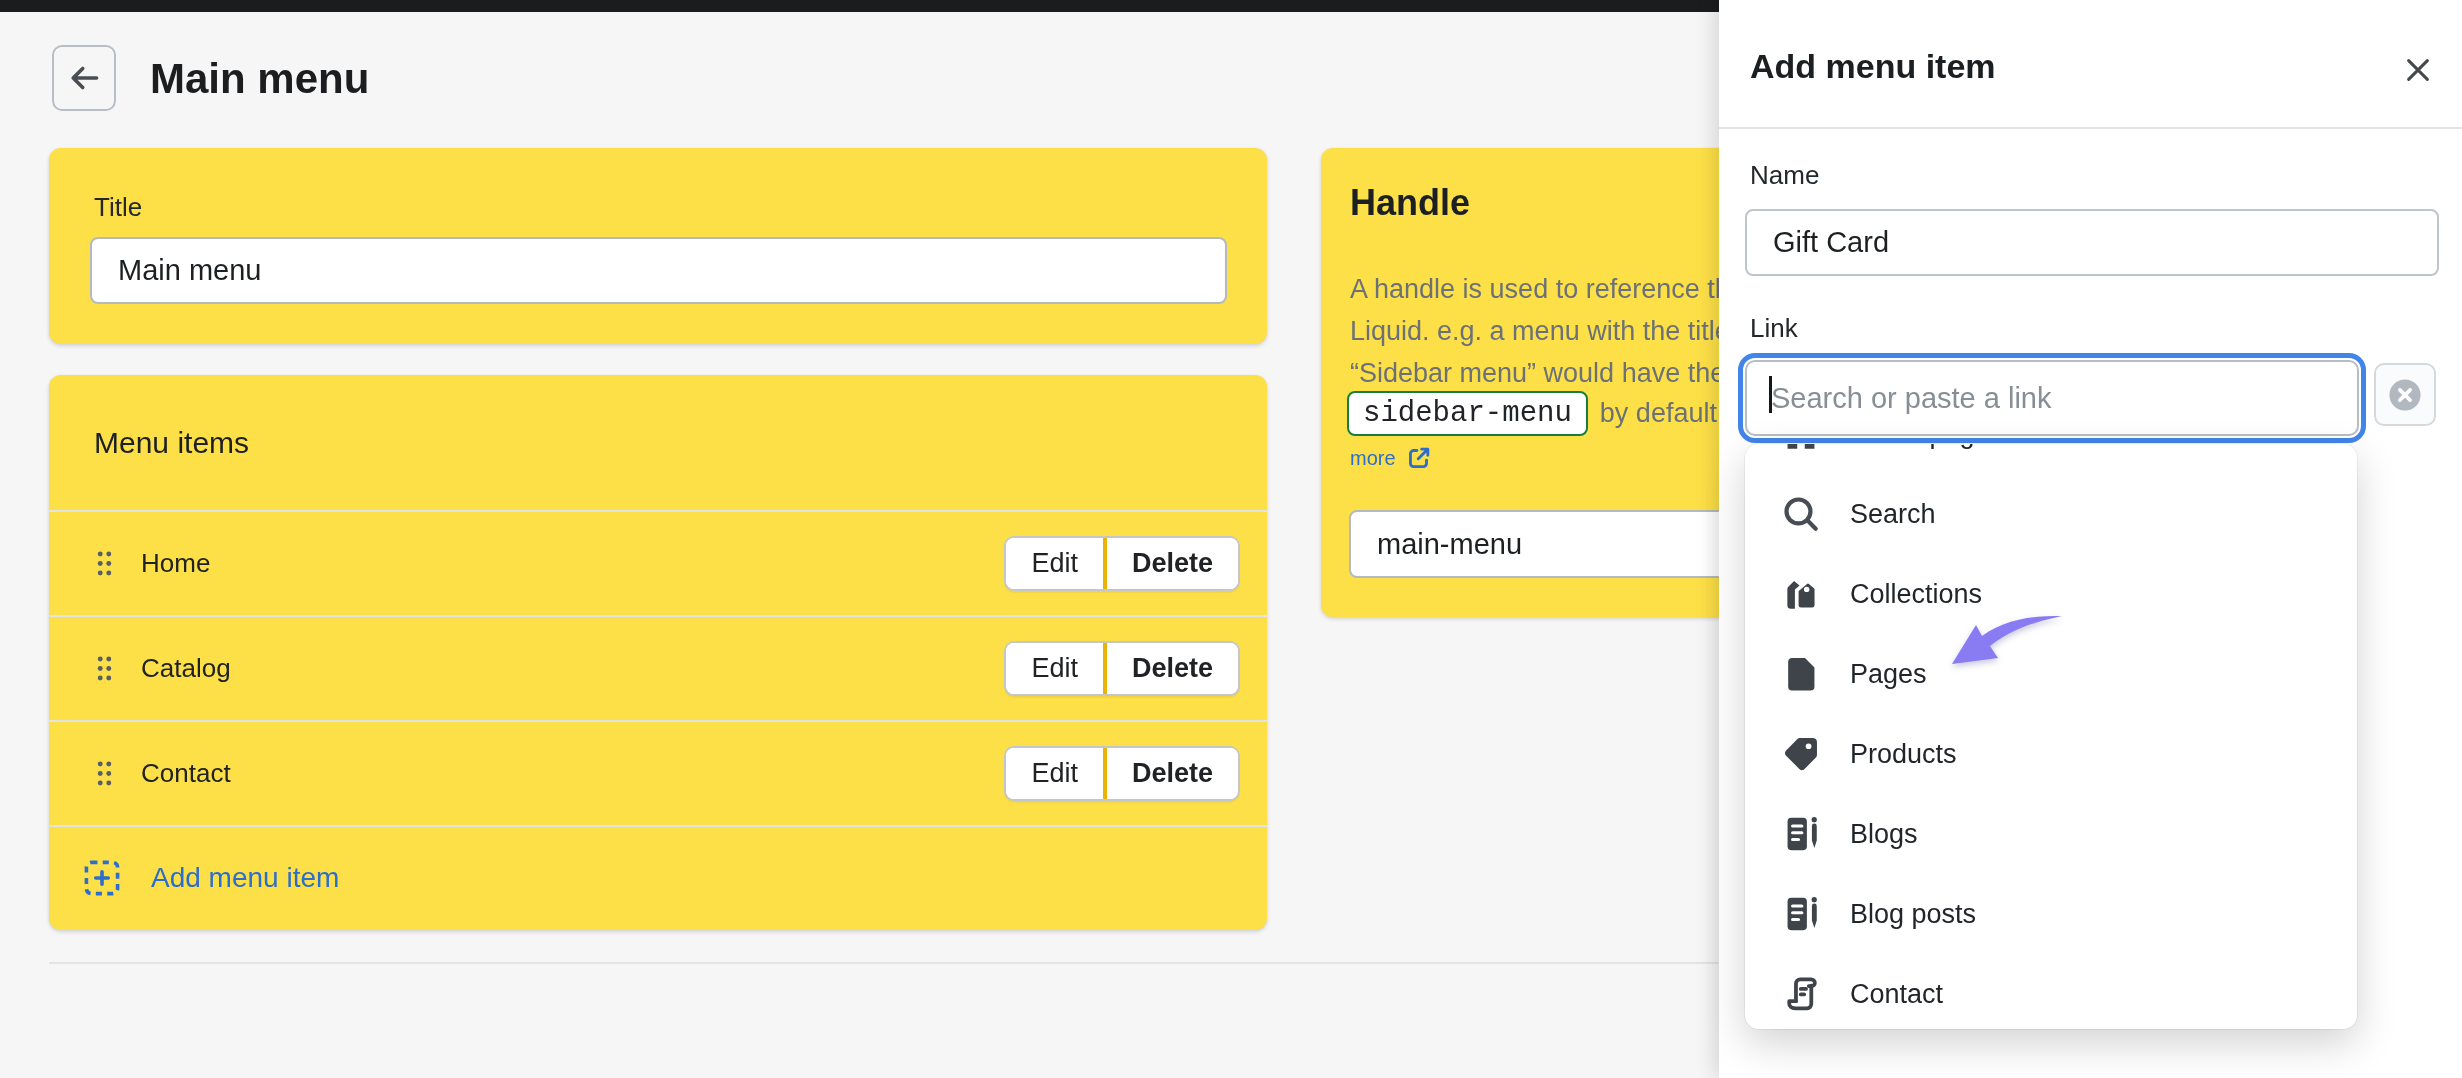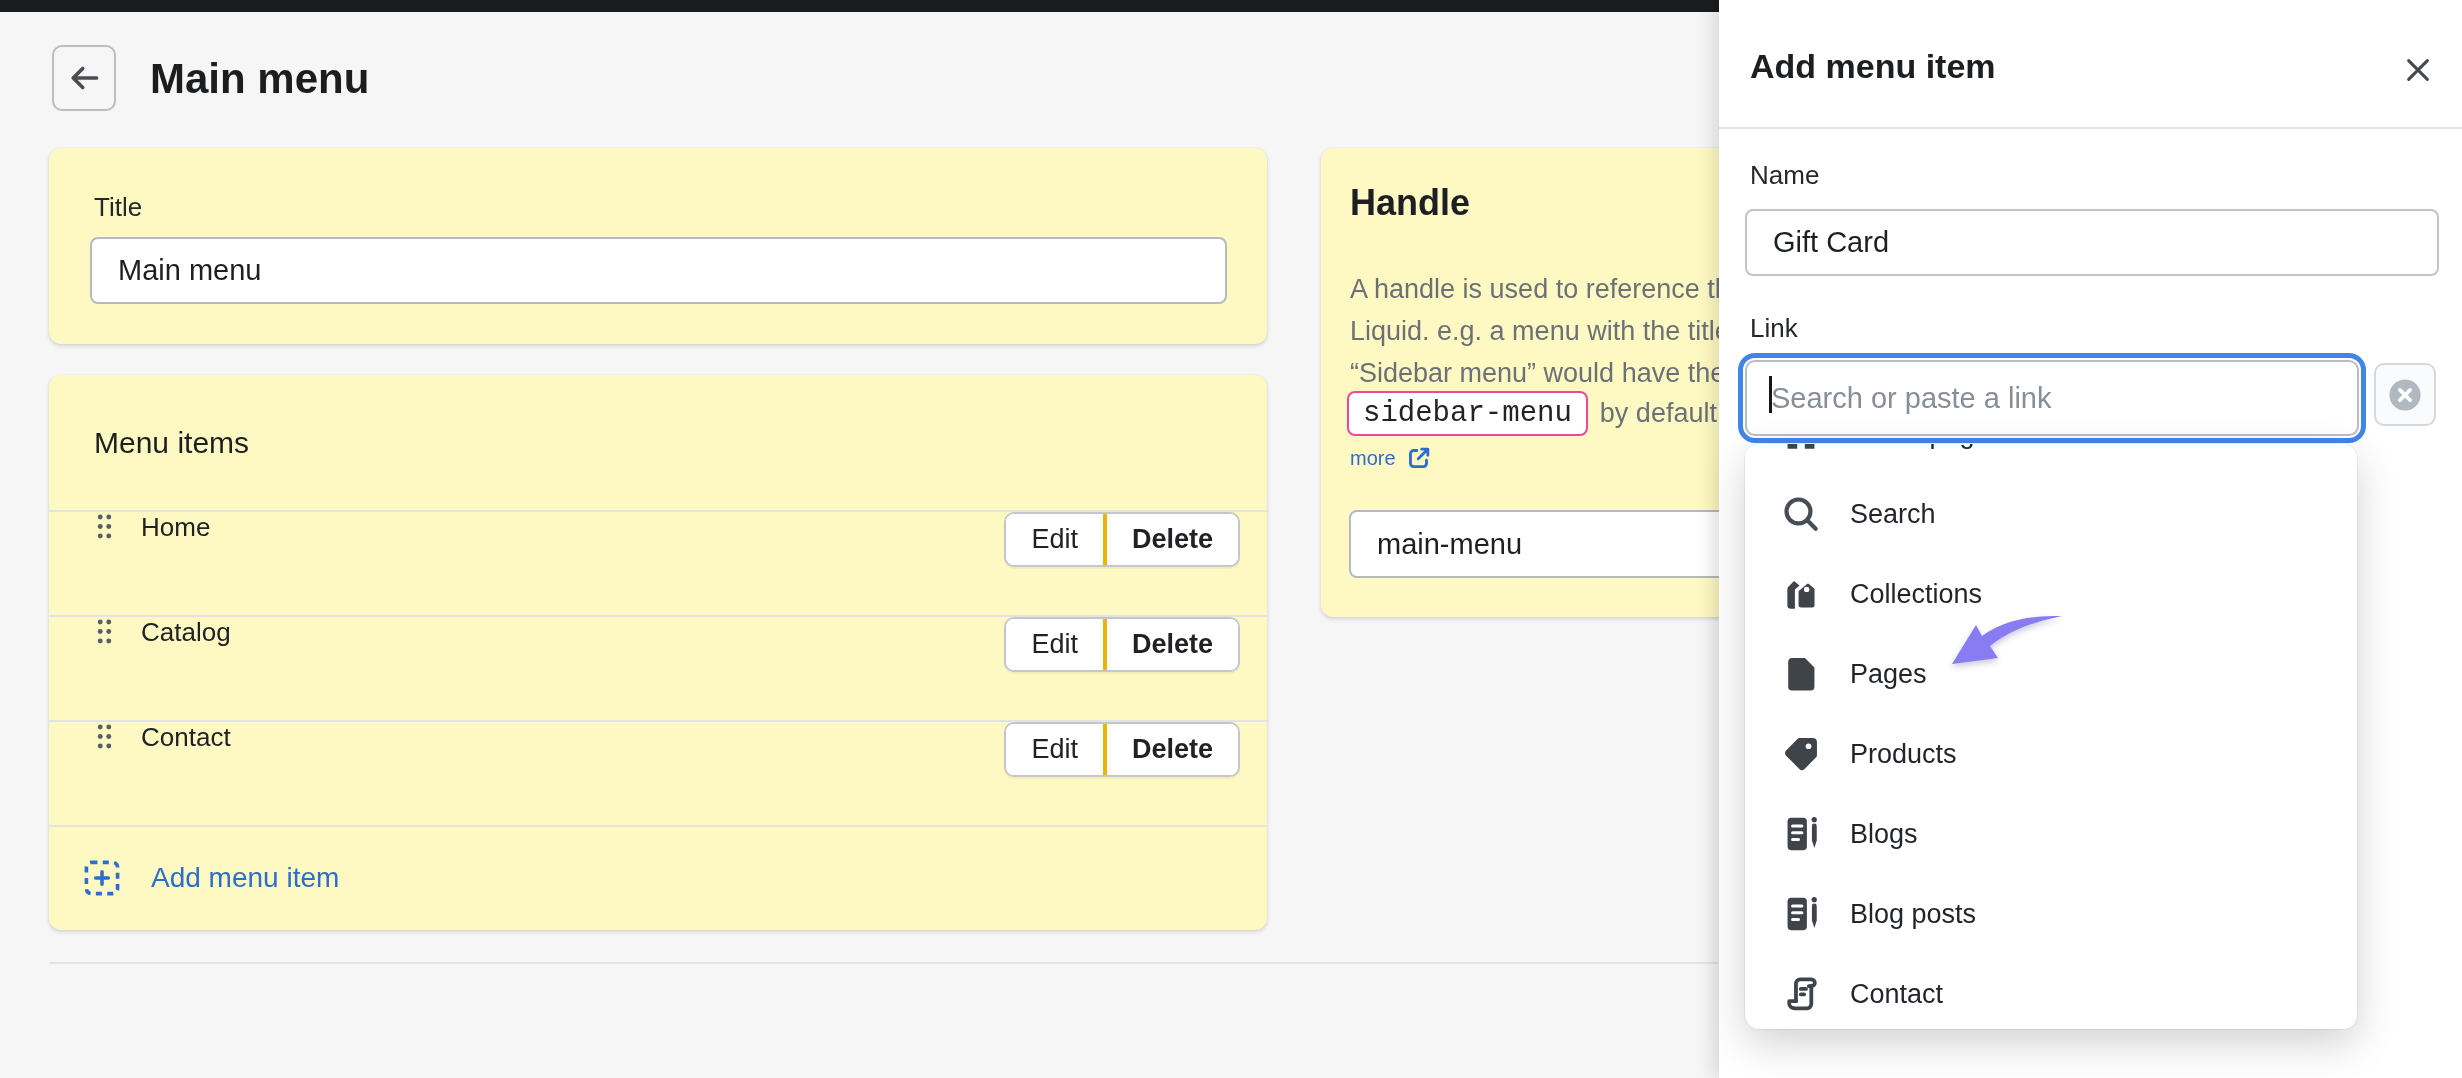--- a/index.html
+++ b/index.html
@@ -17,37 +17,37 @@
   .back-btn {
     left:52px; top:45px; width:64px; height:66px;
     border:2px solid #b9bec4; border-radius:10px;
     display:flex; align-items:center; justify-content:center;
     cursor:pointer; background:transparent;
   }
   .page-title { left:150px; top:55px; font-size:42px; font-weight:700; color:#1b1d1f; }
 
   
   .card {
-    background:#fef9c3; border-radius:12px;
+    background:#fde047; border-radius:12px;
     box-shadow:0 0 2px rgba(0,0,0,.06), 0 2px 4px rgba(0,0,0,.14);
   }
   .title-card { left:49px; top:148px; width:1218px; height:196px; }
   .field-label { font-size:26px; color:#24282c; }
   .text-input {
     border:2px solid #b4bac0; border-radius:8px; background:#fff;
     font-family:"Liberation Sans",sans-serif; font-size:29px; color:#1d2022;
     padding:0 26px; width:100%; height:100%; outline:none;
   }
 
   .menu-card { left:49px; top:375px; width:1218px; height:555px; overflow:hidden; }
   .menu-head { height:135px; display:flex; align-items:center; padding-left:45px; }
   .menu-head h2 { font-size:30px; font-weight:400; color:#1d2023; }
   .menu-row {
     height:105px; border-top:2px solid #e1e3e5;
-    display:flex; align-items:flex-start; padding:0 27px 0 46px;
+    display:flex; align-items:center; padding:0 27px 0 46px;
   }
   .menu-row .label { margin-left:27px; font-size:26px; color:#202225; }
   .grip { cursor:grab; display:flex; }
   .btn-group {
     margin-left:auto; display:flex; background:#fff;
     border:2px solid #c3c7cb; border-radius:10px; overflow:hidden;
     box-shadow:0 2px 1px rgba(0,0,0,.05);
   }
   .seg-btn {
     padding:0 25px; height:51px; display:flex; align-items:center;
@@ -59,21 +59,21 @@
   .add-row .label { margin-left:30px; font-size:28px; color:#2c6ecb; }
 
   .content-divider { left:49px; top:962px; width:1670px; height:2px; background:#e2e4e6; }
 
   
   .handle-card { left:1321px; top:148px; width:560px; height:469px; overflow:hidden; }
   .handle-card h2 { position:absolute; left:29px; top:34px; font-size:36px; font-weight:700; color:#1d2023; }
   .handle-text { position:absolute; left:29px; top:120px; font-size:27px; line-height:42px; color:#6b7177; white-space:nowrap; }
   .code-line { position:absolute; left:26px; top:243px; display:flex; align-items:center; white-space:nowrap; }
   .code-chip {
-    display:inline-block; border:2px solid #ec4899; border-radius:8px;
+    display:inline-block; border:2px solid #15803d; border-radius:8px;
     font-family:"Liberation Mono","DejaVu Sans Mono",monospace;
     font-size:29px; color:#202327; padding:4px 14px; background:#fff;
   }
   .after-code { margin-left:12px; font-size:27px; color:#6b7177; }
   .more-line { position:absolute; left:29px; top:295px; display:flex; align-items:center; gap:8px; cursor:pointer; }
   .more-link { font-size:20px; color:#2c6ecb; }
   .handle-input-wrap { position:absolute; left:28px; top:362px; width:512px; height:68px; }
 
   
   .panel {

